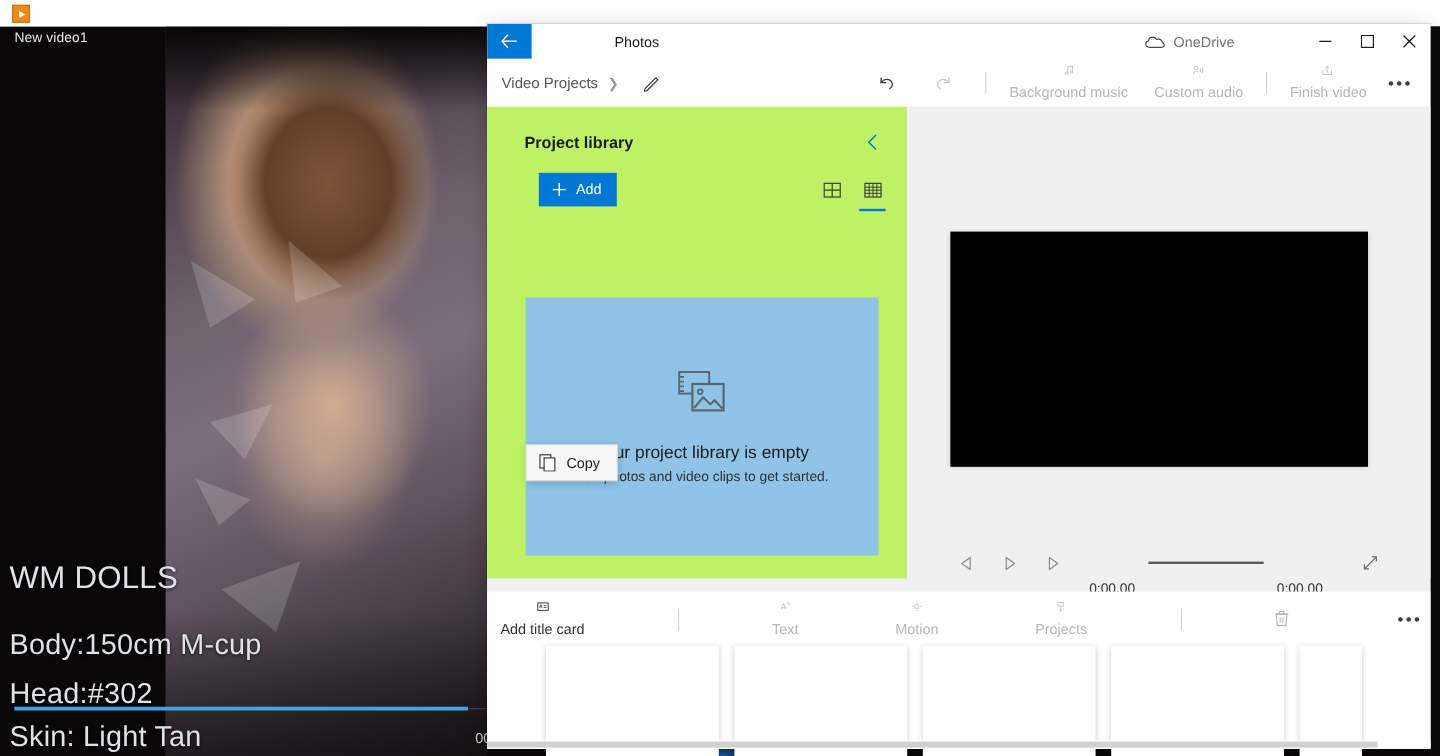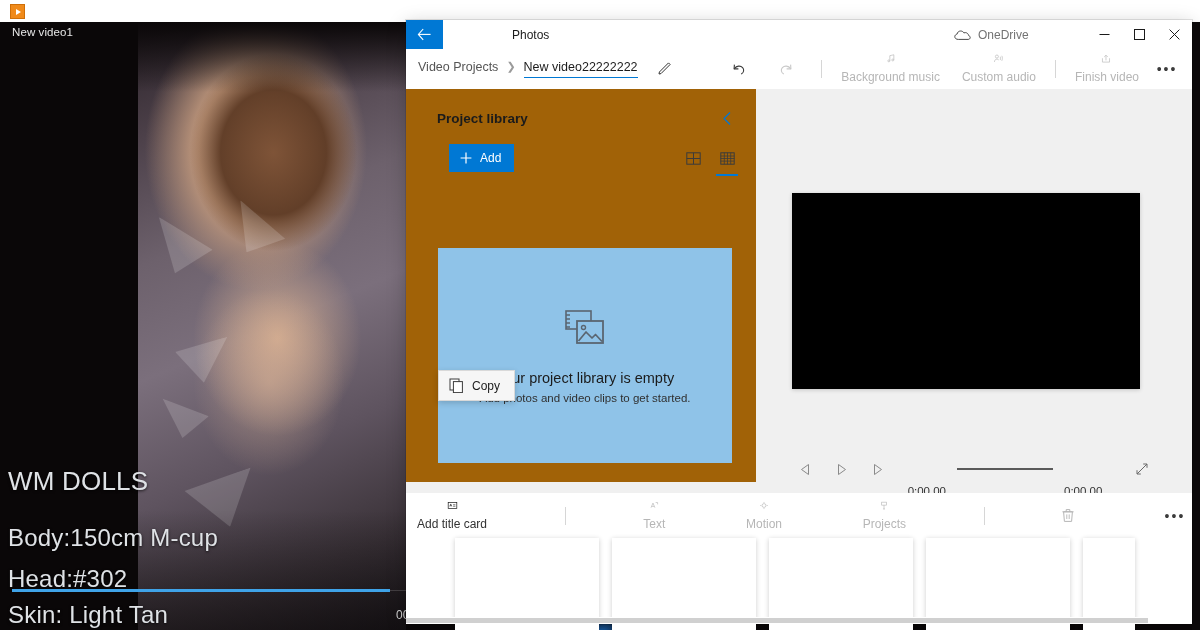--- a/index.html
+++ b/index.html
@@ -130,21 +130,21 @@
   .wc {
     width: 35px; height: 29px; display: flex; align-items: center;
     justify-content: center; cursor: pointer;
   }
 
   
   .cmdbar {
     position: relative; height: 40px; background: #ffffff;
     display: flex; align-items: center;
   }
-  .breadcrumb { display: flex; align-items: flex-start; padding-left: 12px; gap: 8px; }
+  .breadcrumb { display: flex; align-items: center; padding-left: 12px; gap: 8px; }
   .bc-link { font-size: 12.5px; color: #555555; cursor: pointer; }
   .bc-sep { color: #9a9a9a; font-size: 11px; }
   .bc-current {
     font-size: 12.5px; color: #1b1b1b; padding-bottom: 3px;
     border-bottom: 1.6px solid #0078d4; cursor: text;
   }
   .edit-pencil { margin-left: 12px; cursor: pointer; display: flex; }
   .cmd-item {
     display: flex; align-items: center; gap: 7px; padding: 0 11px;
     font-size: 12px; color: #b6b6b6; height: 30px; cursor: default; flex-direction: column;
@@ -154,21 +154,21 @@
     width: 34px; height: 30px; display: flex; align-items: center;
     justify-content: center; cursor: pointer;
   }
   .vsep { width: 1px; height: 18px; background: #d6d6d6; margin: 0 8px; }
 
   
   .app-body { position: relative; height: 535px; background: #f0f0f0; }
 
   .library {
     position: absolute; left: 0; top: 0; width: 350px; height: 393px;
-    background: #a16207;
+    background: #bef264;
   }
   .library-head {
     display: flex; align-items: center; justify-content: space-between;
     padding: 18px 18px 0 31px;
   }
   .library-title { font-size: 13.5px; font-weight: bold; color: #1b1b1b; }
   .collapse-btn { cursor: pointer; display: flex; padding: 4px; }
   .library-actions {
     display: flex; align-items: center; justify-content: space-between;
     padding: 14px 16px 0 31px;
@@ -341,21 +341,20 @@
             <path d="M0.6 0.6 L10.4 10.4 M10.4 0.6 L0.6 10.4" stroke="#1b1b1b" stroke-width="1"></path>
           </svg>
         </div>
       </div>
     </div>
 
     <div class="cmdbar">
       <div class="breadcrumb">
         <span class="bc-link">Video Projects</span>
         <span class="bc-sep">❯</span>
-        <span class="bc-current">New video22222222</span>
         <span class="edit-pencil">
           <svg width="15" height="15" viewBox="0 0 15 15">
             <path d="M1.4 12 L10.5 2.9 L12.1 4.5 L3 13.6 L1 14 Z" stroke="#333" stroke-width="1" fill="none" stroke-linejoin="round"></path>
           </svg>
         </span>
       </div>
 
       <div style="flex:1"></div>
 
       <div class="icon-btn" style="margin-right:14px;">

